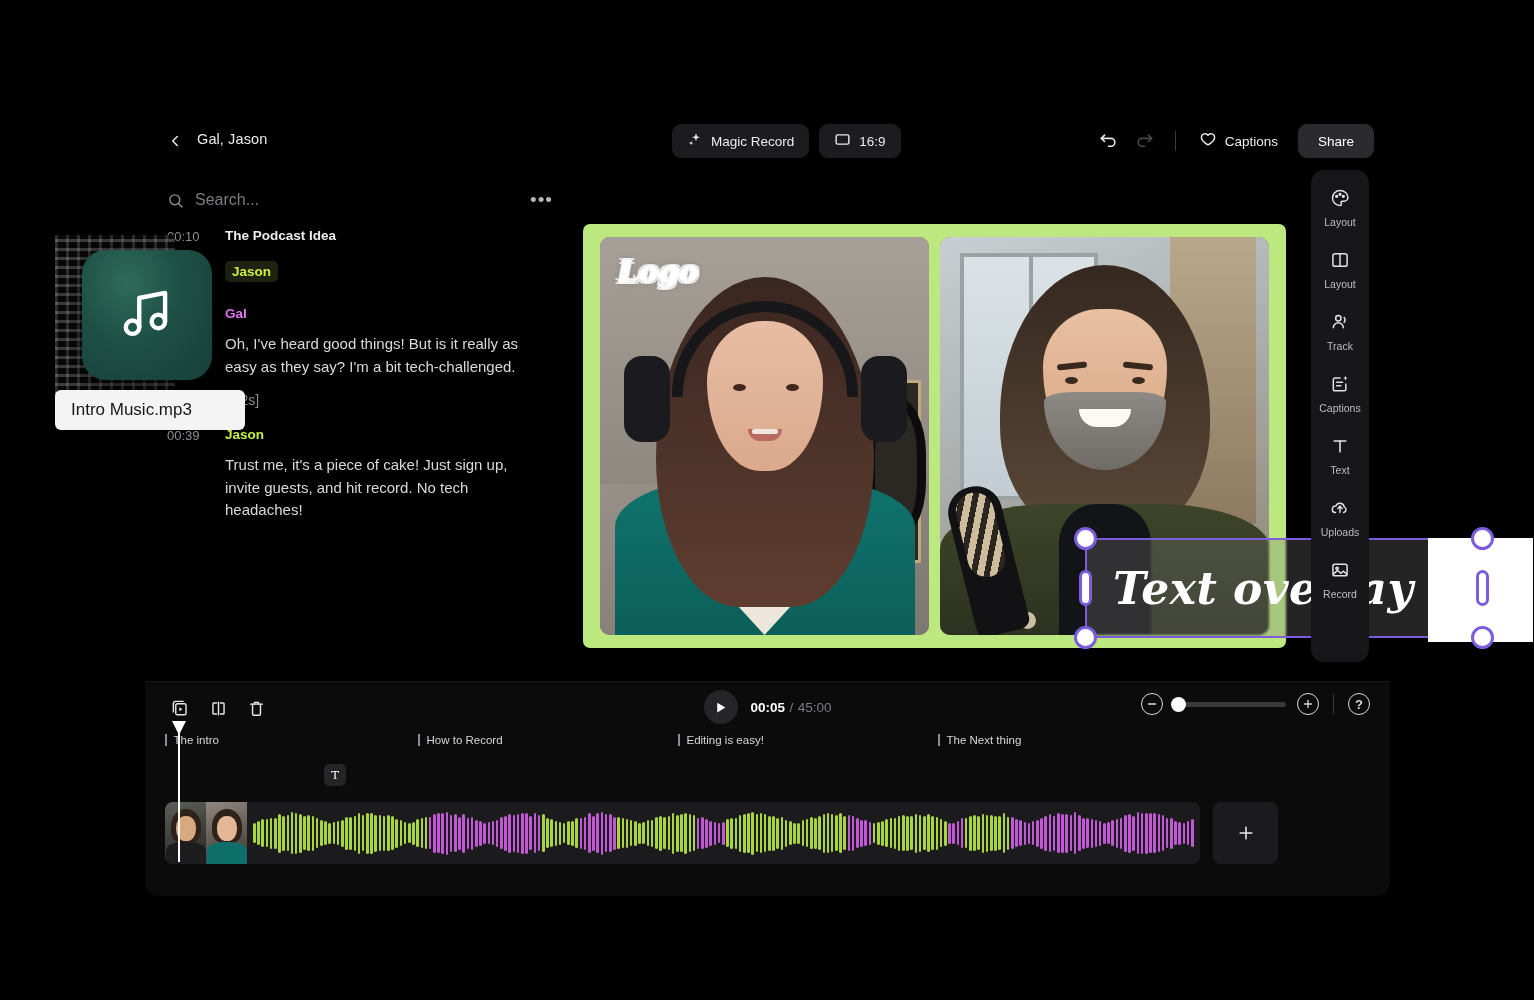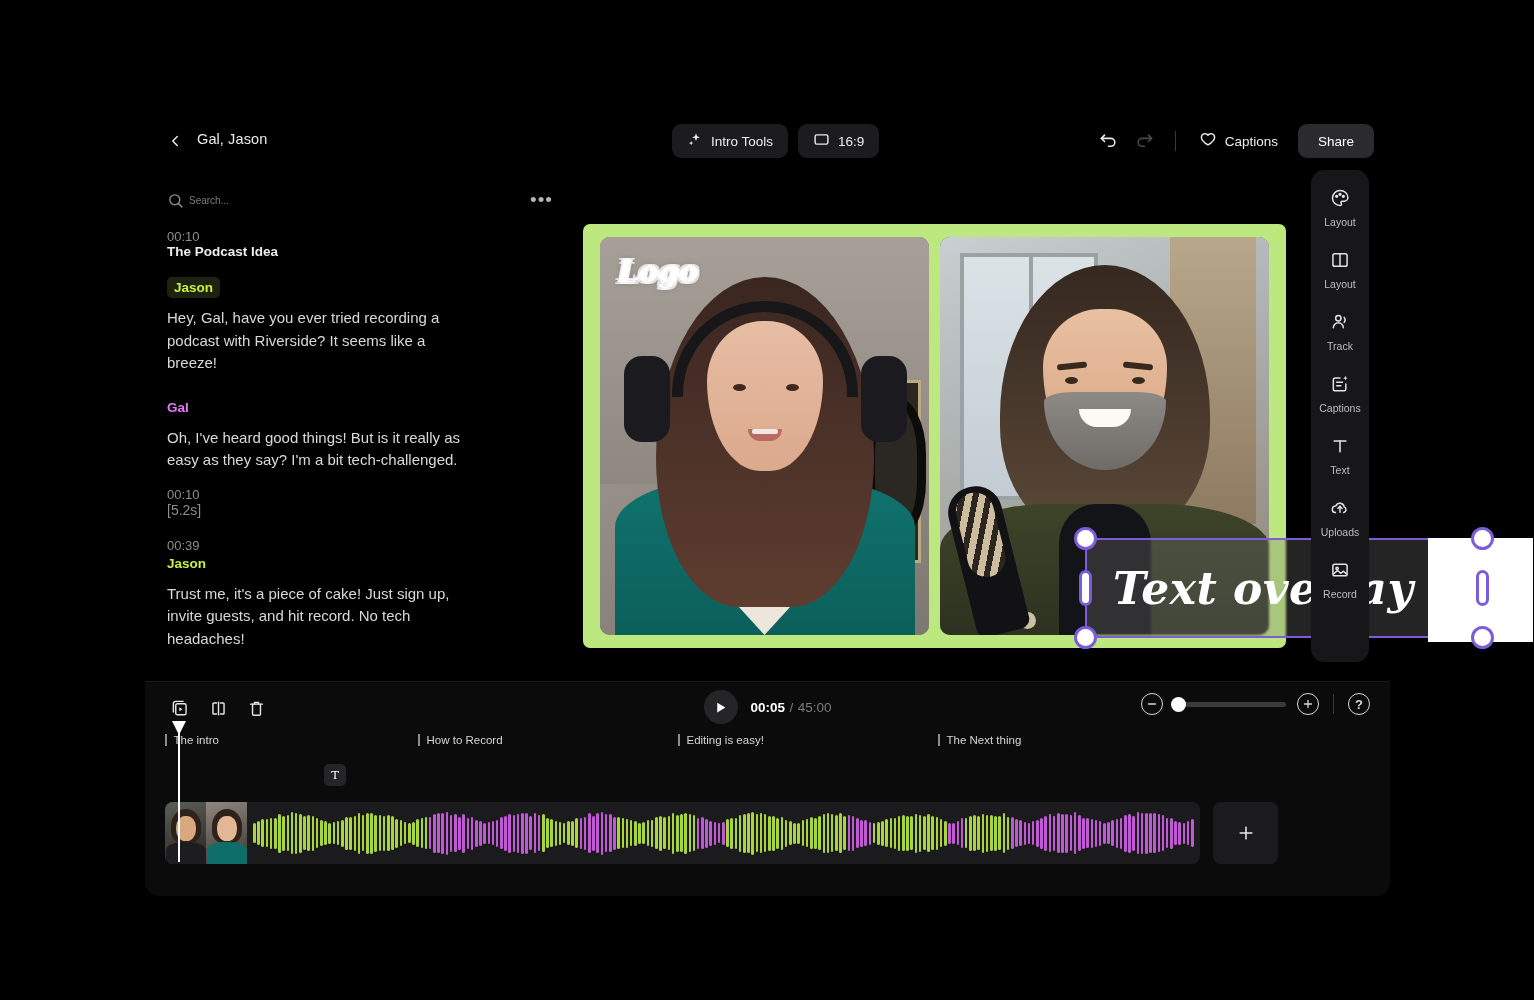--- a/index.html
+++ b/index.html
@@ -72,29 +72,29 @@
     background:#000; overflow:hidden;
   }
   .search-row {
     position:absolute; left:22px; top:13px; right:18px; height:34px;
     display:flex; align-items:center;
   }
   .search-ico { color:#8b8b90; display:flex; }
   .search-input {
     flex:1; background:transparent; border:none; outline:none;
     font-family:"Liberation Sans", sans-serif;
-    font-size:10px; color:#737373; margin-left:5px;
+    font-size:16px; color:#737373; margin-left:11px;
   }
   .search-input::placeholder { color:#7d7d82; }
   .more-dots { color:#b5b5b9; font-size:19px; letter-spacing:1px; cursor:pointer;
     line-height:10px; padding:0 4px; }
 
   .transcript-body { position:absolute; left:0; top:58px; right:0; bottom:0; padding-left:22px;
     padding-right:14px; }
-  .t-row { display:flex; margin-bottom:4px;flex-direction:column; }
+  .t-row { display:flex; margin-bottom:4px; }
   .t-time { width:58px; flex:none; font-size:13px; color:#8d8d92; padding-top:1px; }
   .t-main { flex:1; }
   .chapter-title { font-size:13.5px; font-weight:bold; color:#ededee; }
   .speaker-badge {
     display:inline-block; font-size:13.5px; font-weight:bold;
     padding:3px 7px; border-radius:5px; margin-top:17px;
   }
   .speaker-jason { color:#c8f03f; background:#1f2211; }
   .speaker-gal { color:#e879f9; background:transparent; padding-left:0;}
   .t-text {
@@ -351,21 +351,21 @@
       <div class="project-title">Gal, Jason</div>
 
       <div class="center-tools">
         <div class="pill">
           <span>
             <svg width="16" height="16" viewBox="0 0 24 24" fill="currentColor">
                 <path d="M13.5 2l1.6 4.2L19.3 7.8l-4.2 1.6L13.5 13.6 11.9 9.4 7.7 7.8l4.2-1.6z"></path>
                 <path d="M6.2 13.4l.9 2.3 2.3.9-2.3.9-.9 2.3-.9-2.3-2.3-.9 2.3-.9z"></path>
               </svg>
           </span>
-          <span>Intro Tools</span>
+          <span>Magic Record</span>
         </div>
         <div class="pill">
           <span>
             <svg width="17" height="17" viewBox="0 0 24 24" fill="none" stroke="currentColor" stroke-width="2">
                 <rect x="3" y="5.5" width="18" height="13" rx="2.2"></rect>
               </svg>
           </span>
           <span>16:9</span>
         </div>
       </div>
@@ -416,21 +416,20 @@
           <div class="t-time">00:10</div>
           <div class="t-main">
               <div class="chapter-title">The Podcast Idea</div>
             </div>
         </div>
 
         <div class="t-row">
           <div class="t-time"></div>
           <div class="t-main">
             <div class="speaker-badge speaker-jason">Jason</div>
-            <div class="t-text">Hey, Gal, have you ever tried recording a podcast with Riverside? It seems like a breeze!</div>
           </div>
         </div>
 
         <div class="t-row">
           <div class="t-time"></div>
           <div class="t-main">
             <div class="speaker-badge speaker-gal">Gal</div>
             <div class="t-text">Oh, I've heard good things! But is it really as easy as they say? I'm a bit tech-challenged.</div>
           </div>
         </div>
@@ -911,14 +910,27 @@
     <div class="white-bleed"></div>
     <div class="overlay-text">Text overlay</div>
     <div class="handle corner tl"></div>
     <div class="handle corner tr"></div>
     <div class="handle corner bl"></div>
     <div class="handle corner br"></div>
     <div class="handle side ml"></div>
     <div class="handle side mr"></div>
   </div>
 
+  <div class="drag-ghost">
+    <div class="ghost-noise"></div>
+    <div class="music-card">
+      <span>
+        <svg width="62" height="62" viewBox="0 0 24 24" fill="none" stroke="#ffffff" stroke-width="1.7" stroke-linecap="round" stroke-linejoin="round">
+          <path d="M9 17.5V6.2l10-2v11.1"></path>
+          <circle cx="6.4" cy="17.5" r="2.6"></circle>
+          <circle cx="16.4" cy="15.3" r="2.6"></circle>
+        </svg>
+      </span>
+    </div>
+    <div class="file-pill">Intro Music.mp3</div>
+  </div>
 
 </div>
 
 </body></html>

